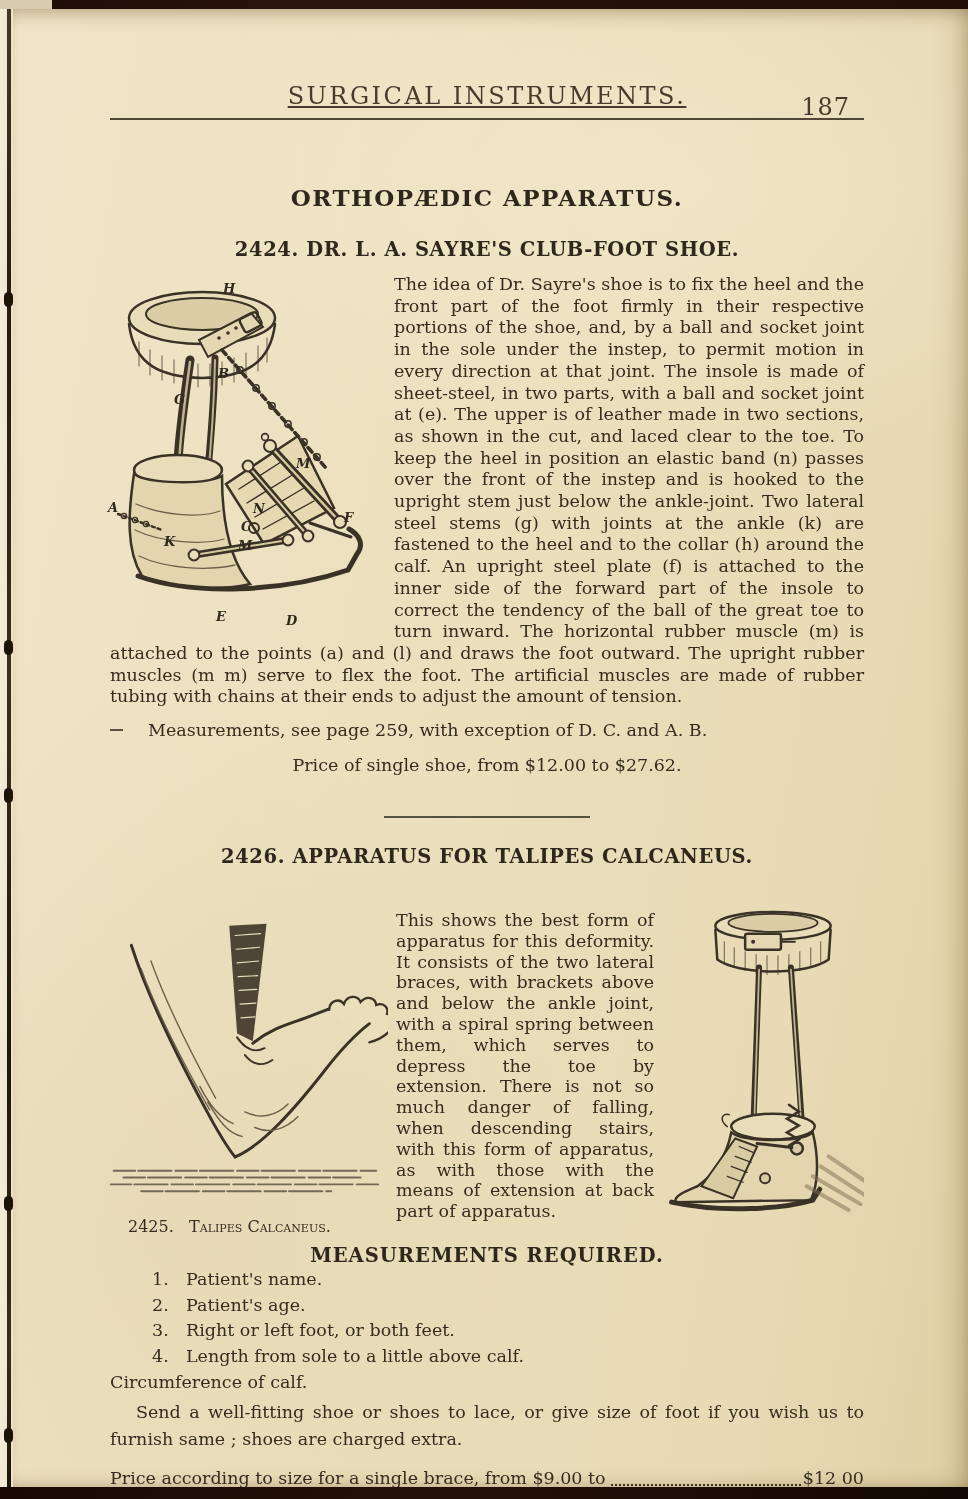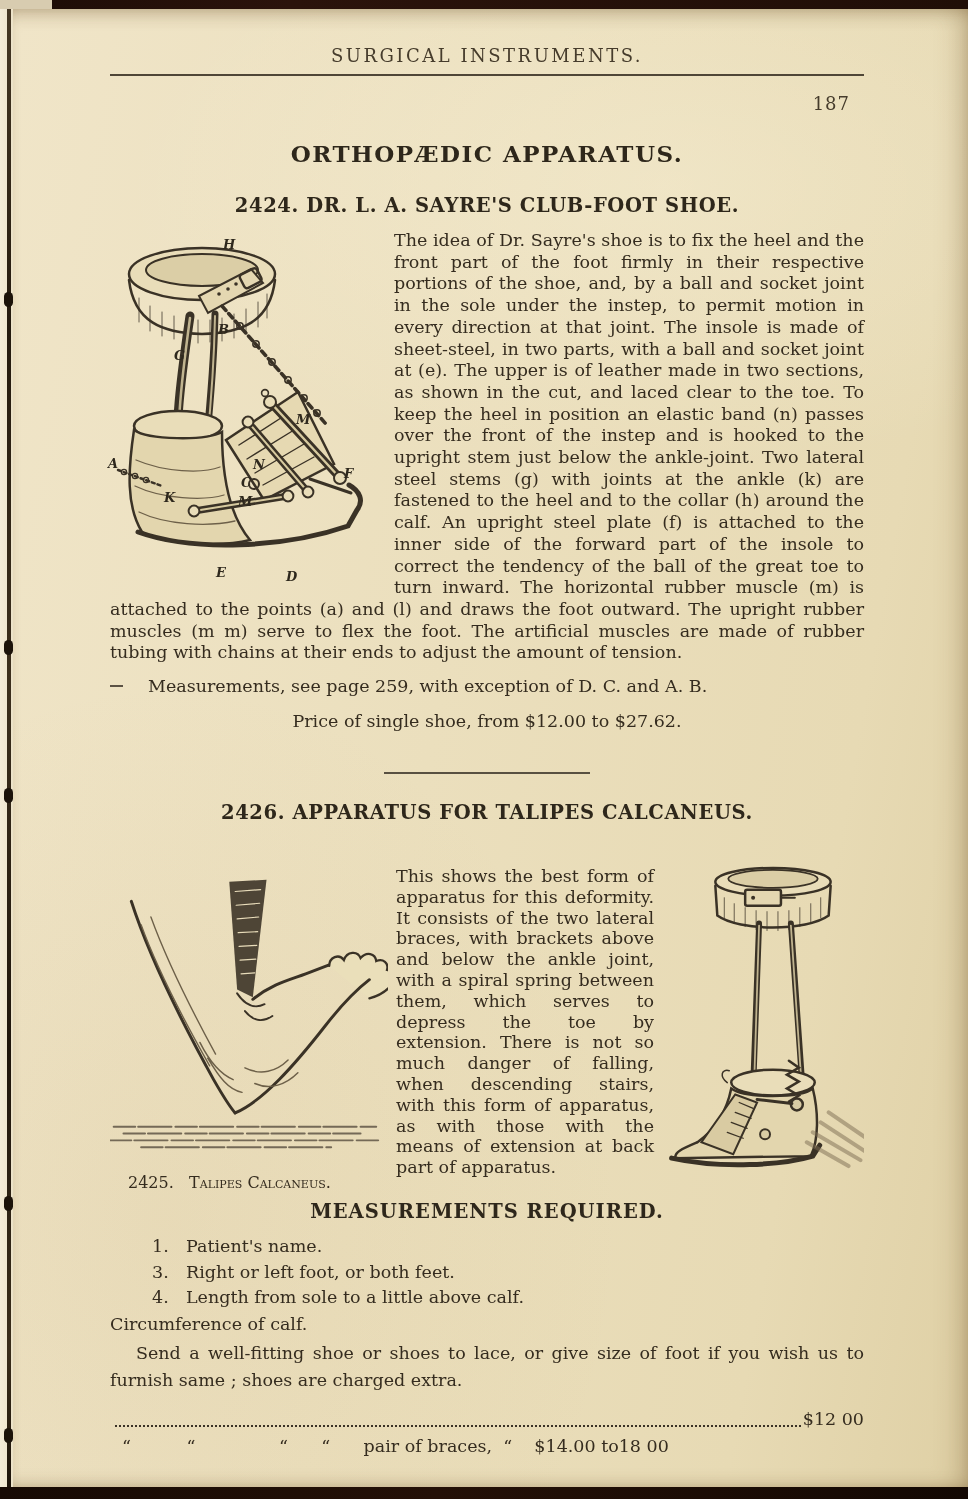--- a/index.html
+++ b/index.html
@@ -21,21 +21,21 @@
     position:absolute;top:9px;bottom:12px;left:13px;right:0;
     background:
       radial-gradient(900px 480px at 68% 12%, rgba(255,249,228,.28), transparent 60%),
       radial-gradient(760px 900px at 16% 82%, rgba(186,156,100,.10), transparent 60%),
       linear-gradient(100deg,#f0e5c8 0%,#ebdfbd 45%,#e7dab4 80%,#dfd0a5 100%);
     box-shadow: inset -16px 0 28px -12px rgba(105,75,35,.38), inset 0 14px 20px -14px rgba(105,75,35,.45), inset 0 -10px 16px -12px rgba(105,75,35,.35);
     color:#352c1f;
   }
   .content{position:relative;width:754px;margin-left:97px;}
   
-  .pagehead{position:relative;padding-top:36px;font-size:18px;letter-spacing:2.5px;color:#463c2c;}
+  .pagehead{position:relative;padding-top:73px;font-size:24px;letter-spacing:2.5px;color:#463c2c;text-decoration:underline;}
   .running-title{text-align:center;}
   .pageno{position:absolute;right:14px;top:84px;letter-spacing:1px;}
   .headrule{margin-top:8px;border-top:2.5px solid #4f4637;}
   
   .sec-title{margin:64px 0 0;text-align:center;font-size:23px;font-weight:bold;letter-spacing:1.5px;color:#2e271b;}
   .item-head{margin:27px 0 0;text-align:center;font-size:19.5px;font-weight:bold;letter-spacing:.6px;color:#2e271b;}
   
   .item1{margin-top:13px;position:relative;}
   .fig1{float:left;width:282px;height:352px;margin:4px 10px 0 -8px;}
   .body-text{margin:0;font-size:17.5px;line-height:21.7px;text-align:justify;}
@@ -46,21 +46,21 @@
   
   .item2{margin-top:34px;overflow:hidden;}
   .fig2{float:left;width:290px;height:326px;margin:8px 0 0 -12px;position:relative;}
   .fig2 svg{display:block;}
   .figcap{position:absolute;left:30px;bottom:0;font-size:16px;white-space:pre;color:#352c1f;}
   .figcap .sc{font-variant:small-caps;}
   .fig3{float:right;width:232px;height:330px;margin:-6px -26px 0 0;}
   .body-text2{margin:8px;overflow:hidden;padding:0 4px 0 8px;font-size:17.5px;line-height:20.8px;text-align:justify;}
   
   .meas-head{margin:8px 0 0;text-align:center;font-size:19.5px;font-weight:bold;letter-spacing:1px;clear:both;color:#2e271b;}
-  .meas-list{margin-top:11px;font-size:17.5px;line-height:25.5px;}
+  .meas-list{font-size:17.5px;line-height:25.5px;}
   .mrow{padding-left:42px;}
   .mnum{display:inline-block;width:34px;}
   .mextra{margin-top:1px;}
   .send-note{margin:3px 0 12px;text-indent:26px;text-align:justify;font-size:17.5px;line-height:27px;}
   .price-row{display:flex;align-items:flex-end;font-size:17.5px;line-height:27px;}
   .price-row .lbl{white-space:pre;}
   .price-row .dots{flex:1;border-bottom:2.4px dotted #3a3226;margin:0 2px 6px 5px;}
   .price-row .amt{white-space:pre;}
   .row2{padding-left:12px;}
   
@@ -220,28 +220,30 @@
           </svg>
         </figure>
 
         <p class="body-text2">This shows the best form of apparatus for this deformity.  It consists of the two lateral braces, with brackets above and below the ankle joint, with a spiral spring between them, which serves to depress the toe by extension.  There is not so much danger of falling, when descending stairs, with this form of apparatus, as with those with the means of extension at back part of apparatus.</p>
       </section>
 
       <h2 class="meas-head">MEASUREMENTS REQUIRED.</h2>
 
       <div class="meas-list">
         <div class="mrow"><span class="mnum">1.</span><span>Patient's name.</span></div>
+        <div class="mrow"><span class="mnum">2.</span><span>Patient's age.</span></div>
         <div class="mrow"><span class="mnum">3.</span><span>Right or left foot, or both feet.</span></div>
         <div class="mrow"><span class="mnum">4.</span><span>Length from sole to a little above calf.</span></div>
         <div class="mextra">Circumference of calf.</div>
       </div>
 
       <p class="send-note">Send a well-fitting shoe or shoes to lace, or give size of foot if you wish us to furnish same ; shoes are charged extra.</p>
 
       <div class="price-row">
+        <span class="lbl">Price according to size for a single brace, from $9.00 to</span>
         <span class="dots"></span>
         <span class="amt">$12 00</span>
       </div>
       <div class="price-row row2">
         <span class="lbl">“          “               “      “      pair of braces,  “    $14.00 to</span>
 
         <span class="amt">18 00</span>
       </div>
 
     </div>

